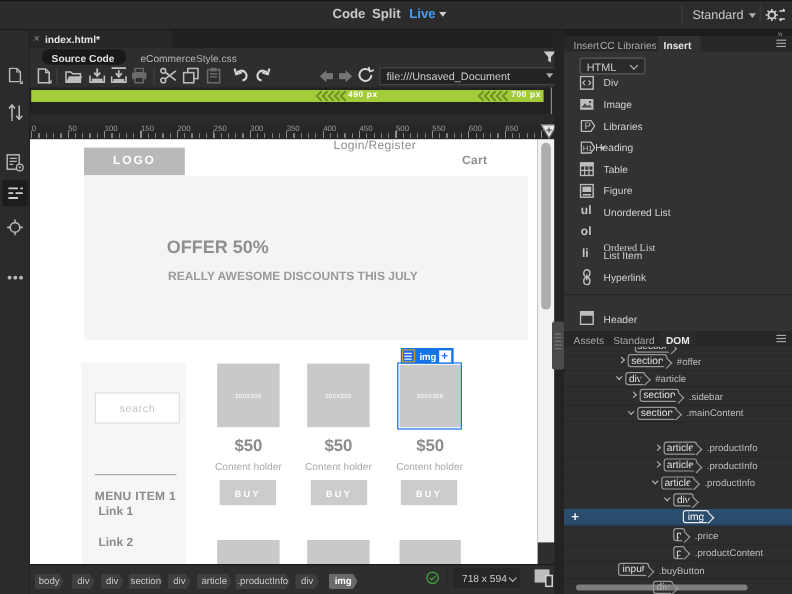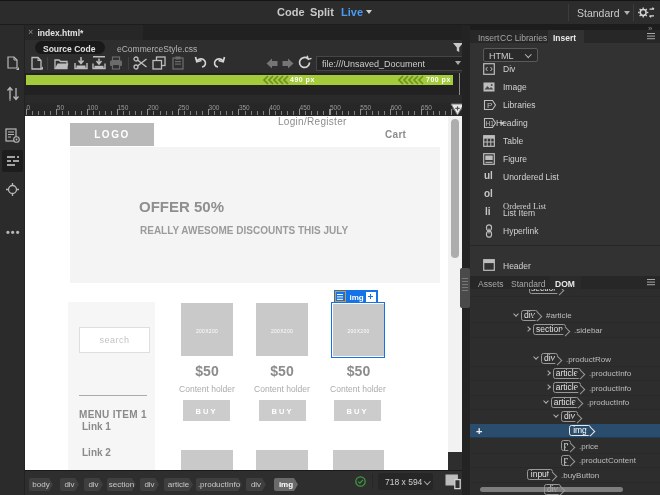--- a/index.html
+++ b/index.html
@@ -399,32 +399,33 @@
 
     <div class="abs" style="left:470px;top:276px;width:190px;height:13px;background:#272727;"></div>
     <div class="abs" style="left:478px;top:278.5px;font-size:8.5px;color:#a8a8a8;">Assets</div>
     <div class="abs" style="left:511px;top:278.5px;font-size:8.5px;color:#a8a8a8;">Standard</div>
     <div class="abs" style="left:550px;top:276px;width:31px;height:13px;background:#2b2b2b;"></div>
     <div class="abs" style="left:555px;top:278.5px;font-size:8.5px;font-weight:bold;color:#e8e8e8;">DOM</div>
     <div class="abs" style="left:647px;top:279px;width:8px;height:1.2px;background:#a8a8a8;box-shadow:0 2.6px 0 #a8a8a8, 0 5.2px 0 #a8a8a8;"></div>
 
     <div id="dompanel" class="abs" style="left:470px;top:289px;width:190px;height:206px;background:#2d2d2d;overflow:hidden;">
       <div class="domrow" style="top:-7px;"><span class="dompill" style="margin-left:59px;width:31px;">section</span></div>
+      <div class="domrow" style="top:5px;"><i class="carR" style="margin-left:46px;"></i><span class="dompill" style="margin-left:3px;width:33px;">section</span><span class="domlbl">#offer</span></div>
       <div class="domrow" style="top:19.5px;"><i class="carD" style="margin-left:44px;"></i><span class="dompill" style="margin-left:3px;width:17px;">div</span><span class="domlbl">#article</span></div>
       <div class="domrow" style="top:34px;"><i class="carR" style="margin-left:56px;"></i><span class="dompill" style="margin-left:3px;width:33px;">section</span><span class="domlbl">.sidebar</span></div>
-      <div class="domrow" style="top:63px;"><i class="carD" style="margin-left:64px;"></i><span class="dompill" style="margin-left:3px;width:17px;">div</span><span class="domlbl">.productRow</span></div>
+      <div class="domrow" style="top:48.5px;"><i class="carD" style="margin-left:54px;"></i><span class="dompill" style="margin-left:3px;width:33px;">section</span><span class="domlbl">.mainContent</span></div>
       <div class="domrow" style="top:77.5px;"><i class="carR" style="margin-left:76px;"></i><span class="dompill" style="margin-left:3px;width:28px;">article</span><span class="domlbl">.productInfo</span></div>
       <div class="domrow" style="top:92px;"><i class="carR" style="margin-left:76px;"></i><span class="dompill" style="margin-left:3px;width:28px;">article</span><span class="domlbl">.productInfo</span></div>
       <div class="domrow" style="top:106.5px;"><i class="carD" style="margin-left:74px;"></i><span class="dompill" style="margin-left:3px;width:28px;">article</span><span class="domlbl">.productInfo</span></div>
       <div class="domrow" style="top:121px;"><i class="carD" style="margin-left:84px;"></i><span class="dompill" style="margin-left:3px;width:17px;">div</span></div>
       <div class="domrow selrow" style="top:134.5px;height:14.5px;">
         <span style="position:absolute;left:6px;top:1px;color:#f0f0f0;font-size:11px;font-weight:bold;">+</span>
         <span class="dompill selpill" style="margin-left:99px;width:22px;">img</span>
       </div>
       <div class="domrow" style="top:150px;"><span class="dompill" style="margin-left:91px;width:10px;">p</span><span class="domlbl">.price</span></div>
       <div class="domrow" style="top:164.5px;"><span class="dompill" style="margin-left:91px;width:10px;">p</span><span class="domlbl">.productContent</span></div>
-      <div class="domrow" style="top:179px;"><span class="dompill" style="margin-left:57px;width:26px;">input</span><span class="domlbl">.buyButton</span></div>
+      <div class="domrow" style="top:179px;"><span class="dompill" style="margin-left:45px;width:26px;">input</span><span class="domlbl">.buyButton</span></div>
       <div class="domrow" style="top:193.5px;"><span class="dompill" style="margin-left:74px;width:17px;">div</span></div>
       <div style="position:absolute;left:10px;top:197.5px;width:143px;height:5px;background:#9a9a9a;border-radius:3px;opacity:0.75;"></div>
     </div>
   </div>
 
 </div>
 
 </body></html>

